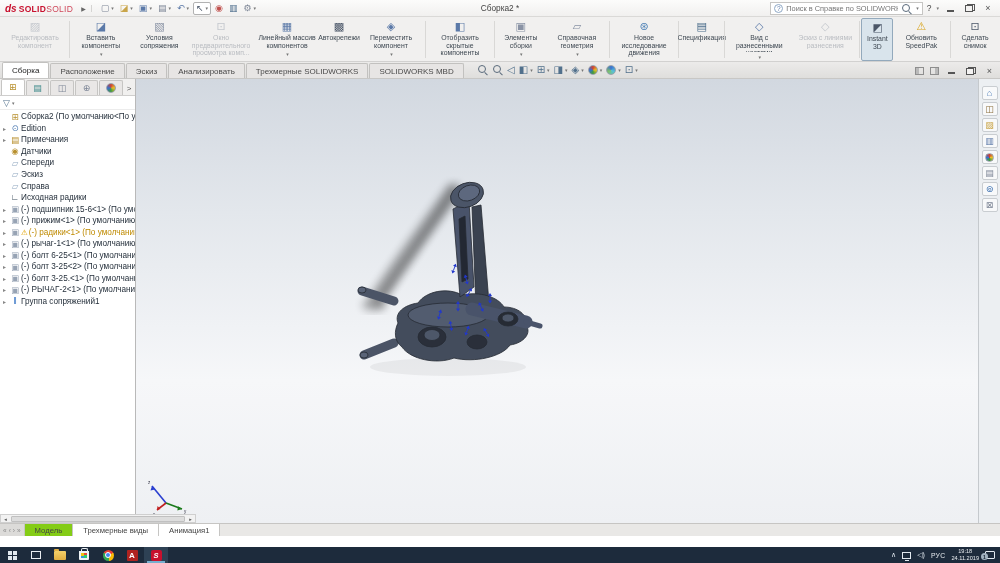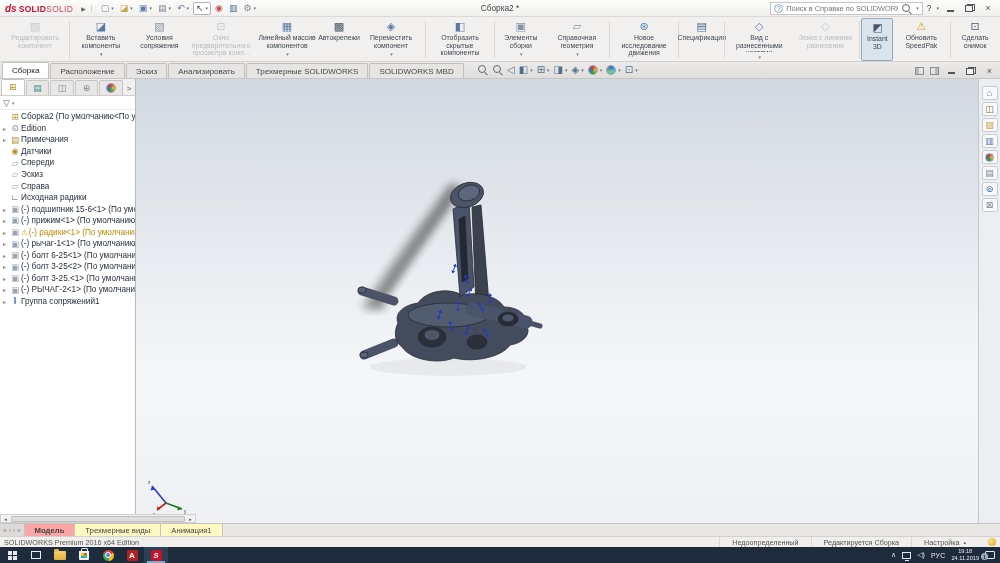--- a/index.html
+++ b/index.html
@@ -104,22 +104,22 @@
   display:flex;align-items:center;justify-content:center;flex:none}
 .tpbtn .icn{font-size:9px}
 .tpbtn .ball{width:9px;height:9px}
 
 
 .mtabs{position:absolute;top:523px;left:0;right:0;height:13px;background:#e9e8e6;border-top:1px solid #c6c5c3;
   display:flex;align-items:stretch}
 .mnav{display:flex;align-items:center;padding:0 3px;gap:2px;background:#dcdbd9;border-right:1px solid #c6c5c3}
 .mnav span{font-size:6.5px;color:#8a8a8a}
 .mtab{padding:0 10px;display:flex;align-items:center;font-size:7.7px;color:#444;border-right:1px solid #c6c5c3;
-  background:#fef9c3}
-.mtab.act{background:#fca5a5;font-weight:bold}
+  background:#ffffff}
+.mtab.act{background:#84cc16;font-weight:normal}
 
 
 .status{position:absolute;top:536px;left:0;right:0;height:11px;background:#f0efee;border-top:1px solid #d2d1d0;
   display:flex;align-items:center;padding:0 4px;font-size:7.2px;color:#555}
 .sitems{margin-left:auto;display:flex;align-items:center;height:100%}
 .sitem{padding:0 12px;border-left:1px solid #d8d7d5;display:flex;align-items:center;gap:4px;height:100%}
 .scaret{font-size:5px;color:#666}
 .sicon{width:8px;height:8px;border-radius:50%;background:radial-gradient(circle at 35% 35%,#ffe38a,#d9a520);
   margin-left:10px}
 
@@ -596,36 +596,20 @@
         <span>›</span>
         <span>»</span>
       </div>
     <div style="display:flex">
         <span class="mtab act">Модель</span>
         <span class="mtab">Трехмерные виды</span>
         <span class="mtab">Анимация1</span>
       </div>
   </div>
 
-  <div class="status">
-    <span>SOLIDWORKS Premium 2016 x64 Edition</span>
-    <div class="sitems">
-        <span class="sitem">
-          <span>Недоопределенный</span>
-        </span>
-        <span class="sitem">
-          <span>Редактируется Сборка</span>
-        </span>
-        <span class="sitem">
-          <span>Настройка</span>
-          <span class="scaret">▴</span>
-        </span>
-      </div>
-    <span class="sicon"></span>
-  </div>
 
   <div class="taskbar">
     <div class="tbtn">
       <span class="start-grid">
           <i></i>
           <i></i>
           <i></i>
           <i></i>
         </span>
     </div>

